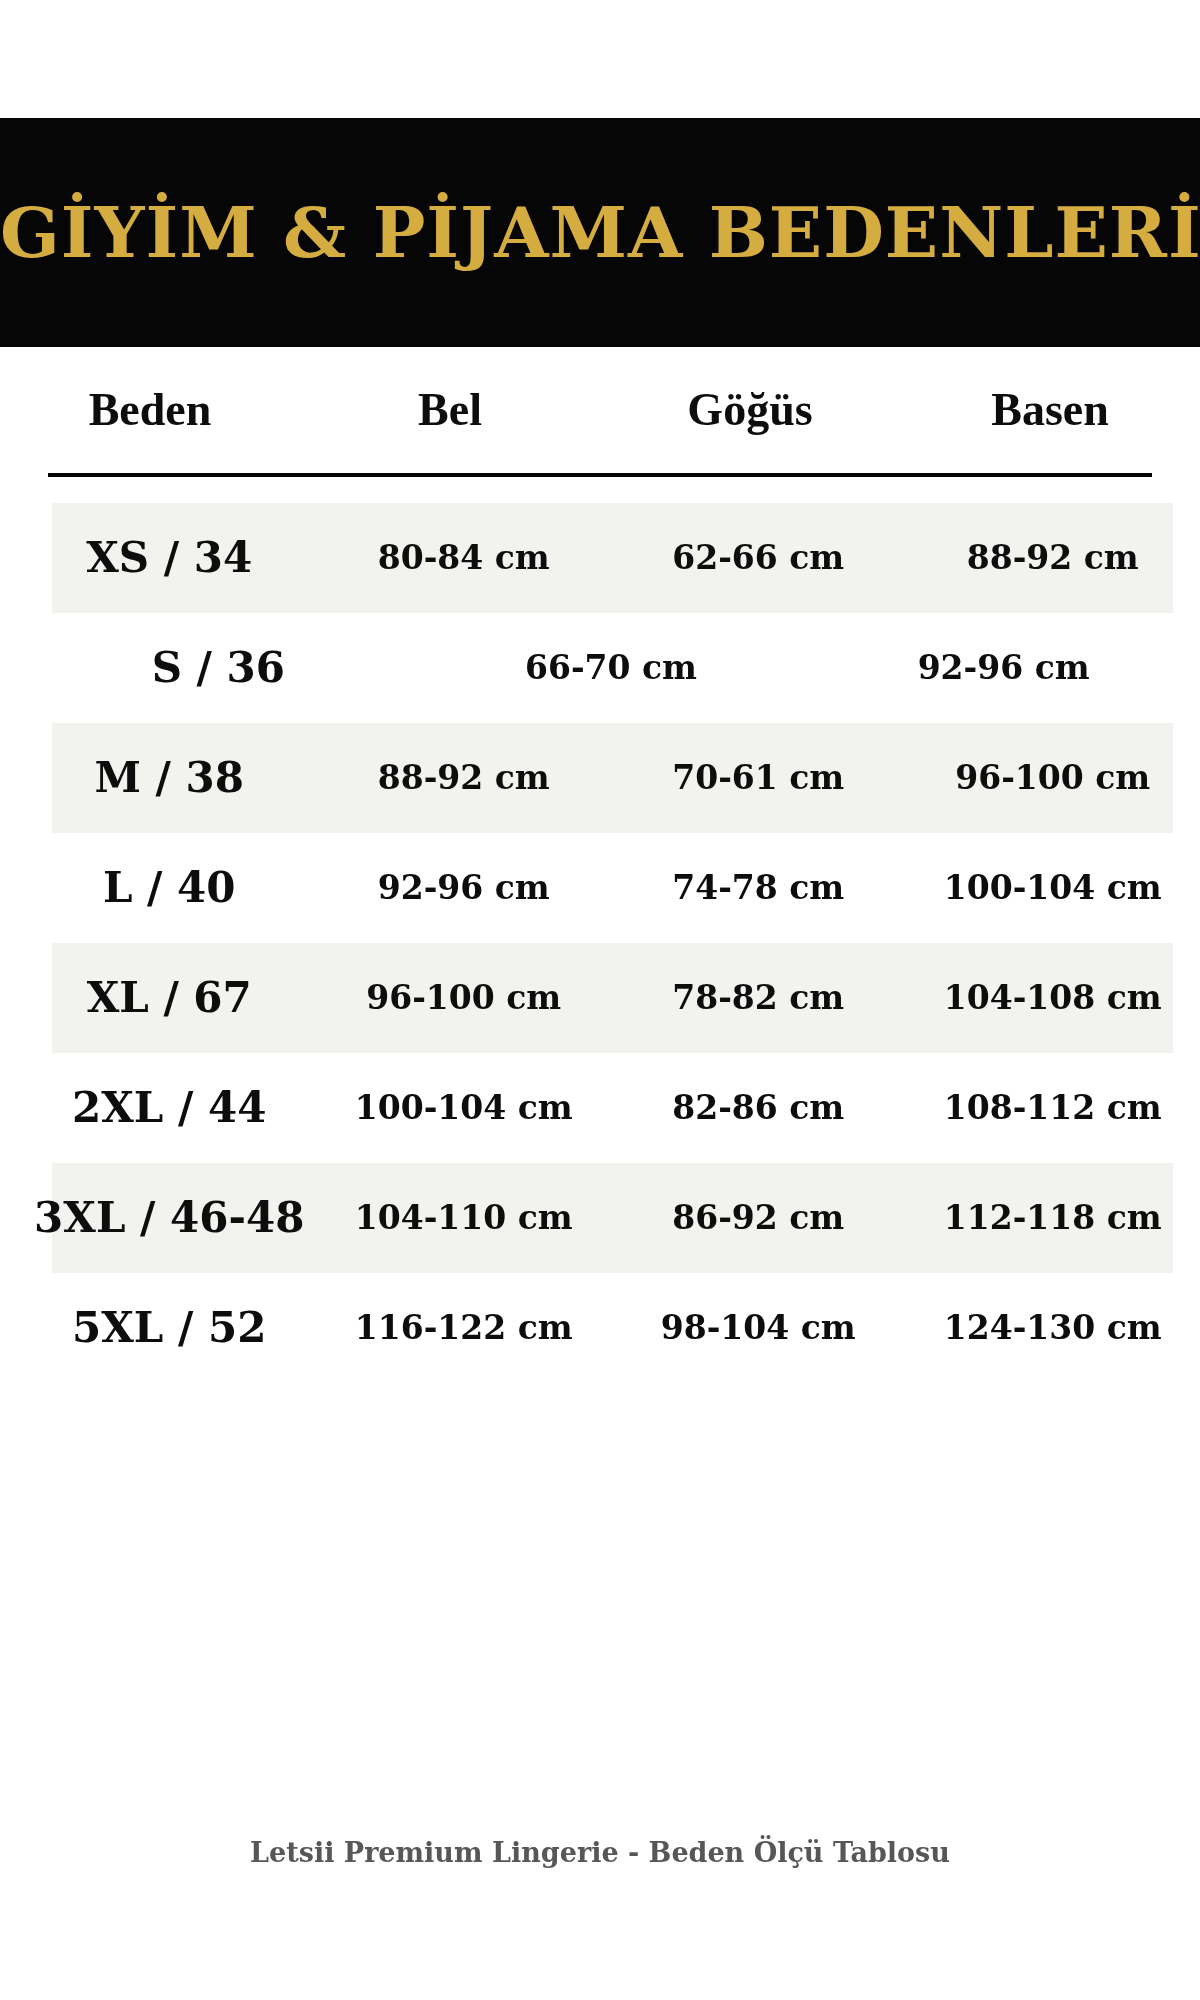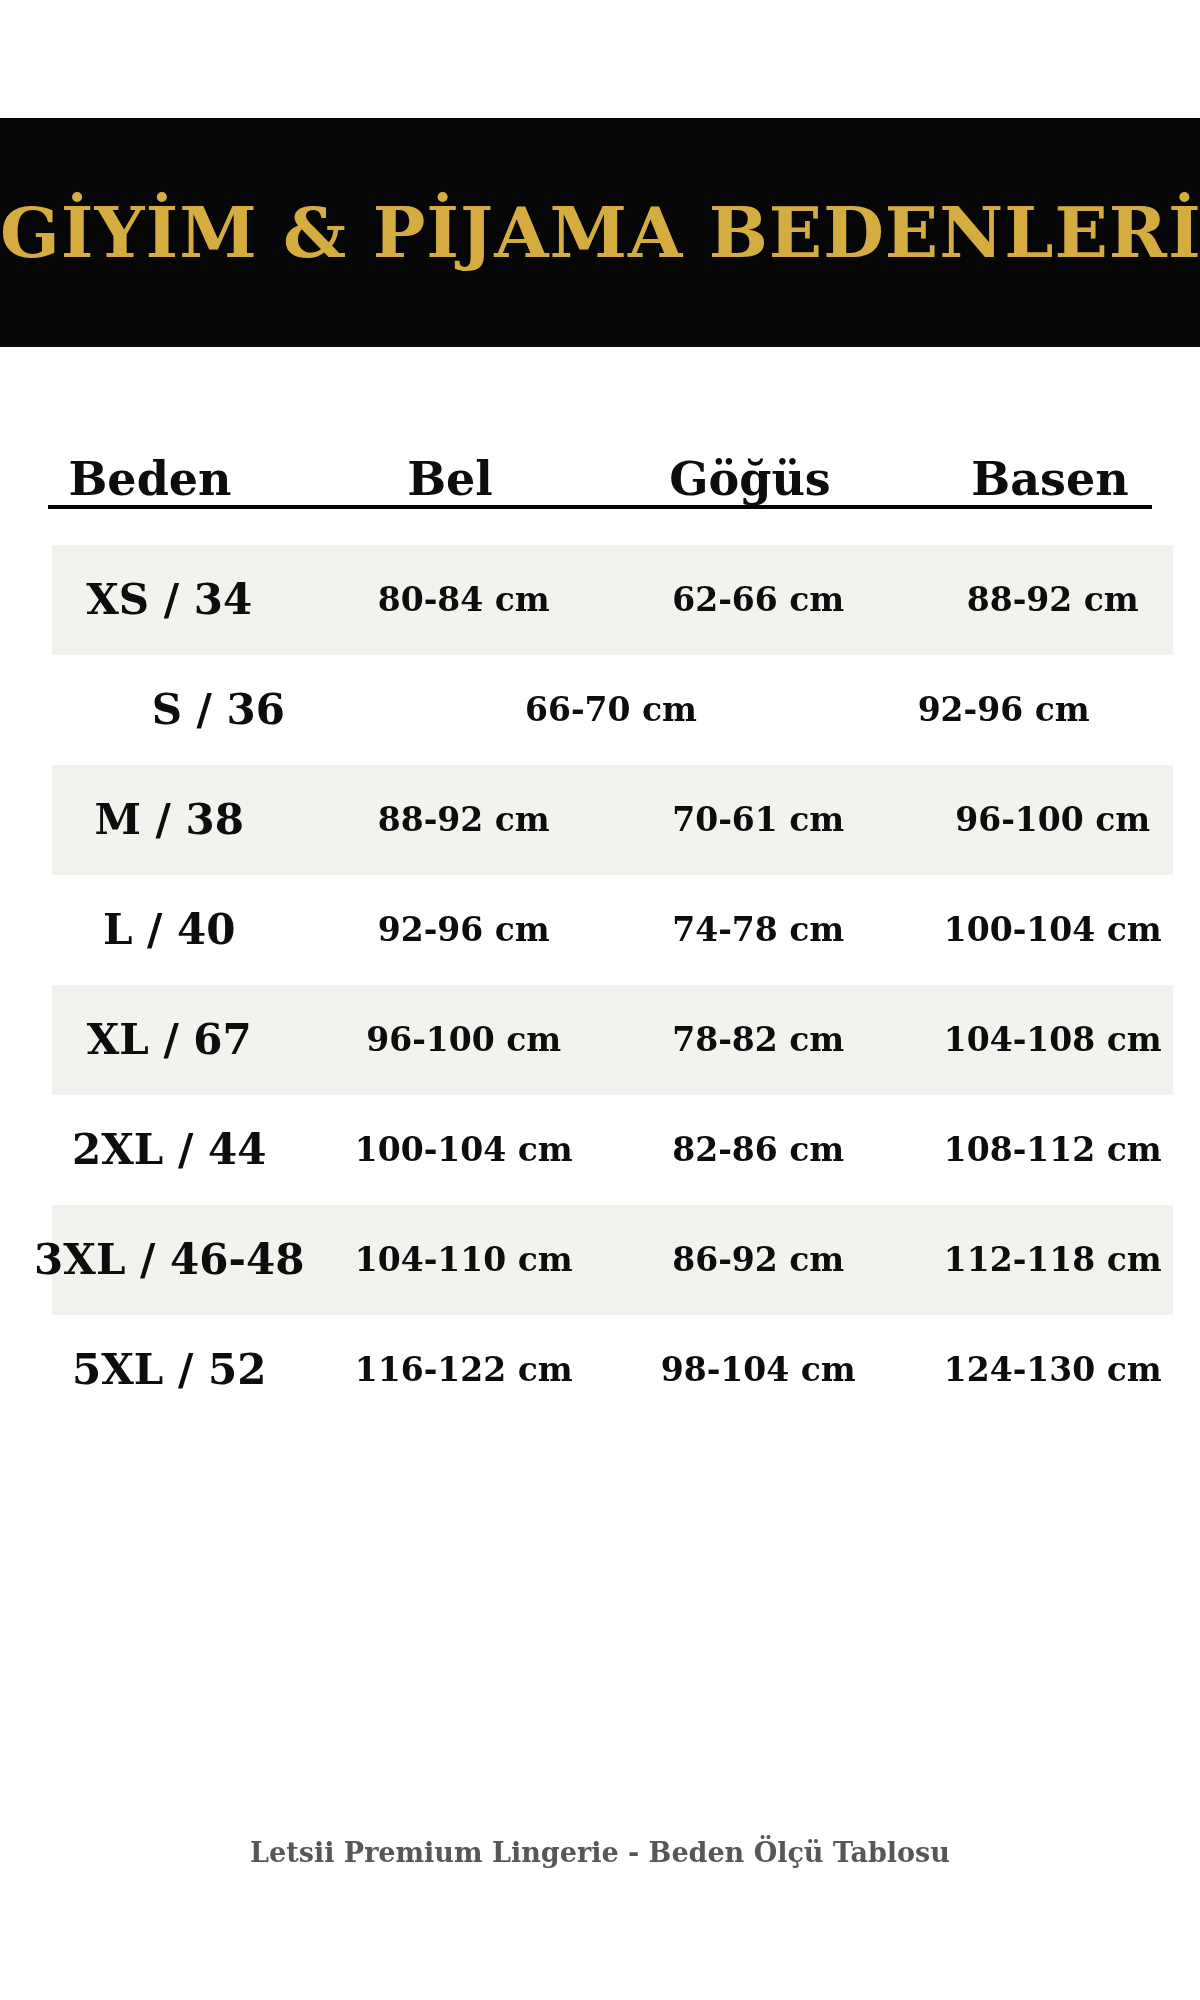--- a/index.html
+++ b/index.html
@@ -22,32 +22,32 @@
     background:var(--banner_bg);
     display:flex;align-items:center;justify-content:flex-start;
   }
   .banner-title{
     color:var(--gold);
     font-size:70px;font-weight:bold;
     white-space:nowrap;letter-spacing:1px;
   }
   .size-table{position:absolute;top:347px;left:0;width:100%;}
   .header-row{
-    display:flex;align-items:flex-end;
-    height:158px;box-sizing:border-box;
+    display:flex;align-items:center;
+    height:126px;box-sizing:border-box;font-family:Liberation Serif, serif;
   }
   .header-cell{
     flex:1;text-align:center;
     font-size:46px;font-weight:bold;color:var(--text);
     line-height:1.1;
   }
   .header-rule{
     height:4px;background:#050505;margin:0 48px;
   }
-  .rows{margin-top:36px;padding-left:22px;}
+  .rows{margin-top:26px;padding-left:22px;}
   .row{position:relative;display:flex;align-items:center;height:110px;}
   .row-stripe{position:absolute;top:0;bottom:0;left:30px;right:27px;background:transparent;}
   .row:nth-child(odd) .row-stripe{background:var(--stripe);}
   .cell{
     position:relative;flex:1;text-align:center;
     font-weight:bold;color:var(--text);
     font-size:33px;line-height:1.1;
   }
   .cell.size{font-size:42px;}
   .footer-line{

